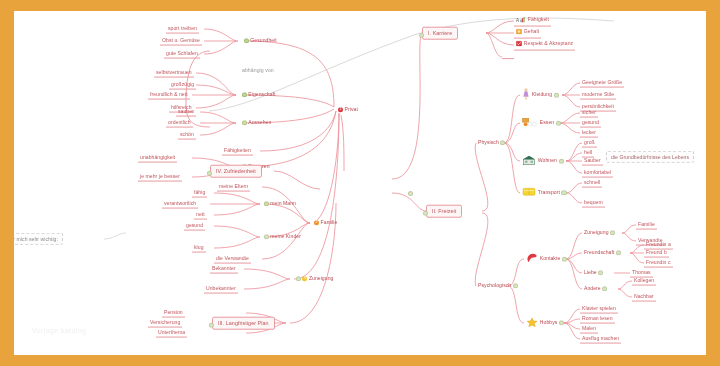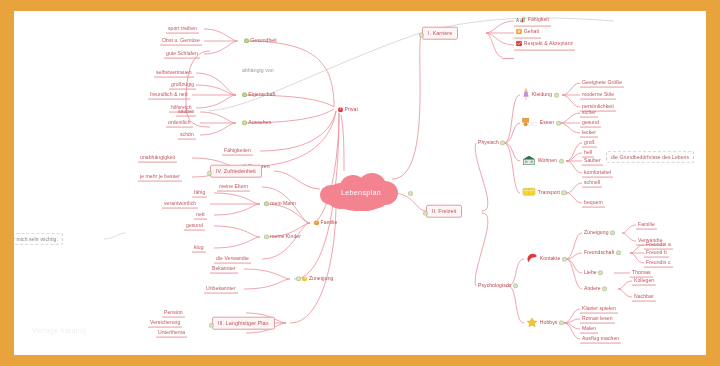--- a/index.html
+++ b/index.html
@@ -216,30 +216,20 @@
     <g fill="none" stroke="#cfcfcf" stroke-width="0.7">
       <path d="M90 228 C100 228, 104 222, 112 222"></path>
       <path d="M600 143 C596 143, 596 146, 592 146"></path>
     </g>
 
     <g fill="none" stroke="#c9c9c9" stroke-width="0.7">
       <path d="M195 100 C240 96, 300 60, 400 24 C460 6, 520 4, 600 10"></path>
     </g>
   </svg>
 
-  <div id="cloud">
-    <div class="lobe" style="left:8px;top:12px;width:30px;height:26px;"></div>
-    <div class="lobe" style="left:22px;top:4px;width:26px;height:24px;"></div>
-    <div class="lobe" style="left:40px;top:2px;width:28px;height:26px;"></div>
-    <div class="lobe" style="left:54px;top:10px;width:26px;height:24px;"></div>
-    <div class="lobe" style="left:2px;top:14px;width:22px;height:20px;"></div>
-    <div class="lobe" style="left:14px;top:18px;width:56px;height:22px;"></div>
-    <div class="lobe" style="left:30px;top:20px;width:34px;height:20px;"></div>
-    <div id="cloudtext">Lebensplan</div>
-  </div>
   <span class="dot pale" style="position:absolute;left:392px;top:180px;"></span>
 
   <div class="node branch" style="left:322px;top:99px;">
     <span class="numbadge">1</span><span>Privat</span>
   </div>
 
   <div class="node branch" style="left:226px;top:30px;">
     <span class="dot green"></span><span>Gesundheit</span>
   </div>
   <div class="node leaf" style="left:152px;top:18px;">sport treiben</div>

